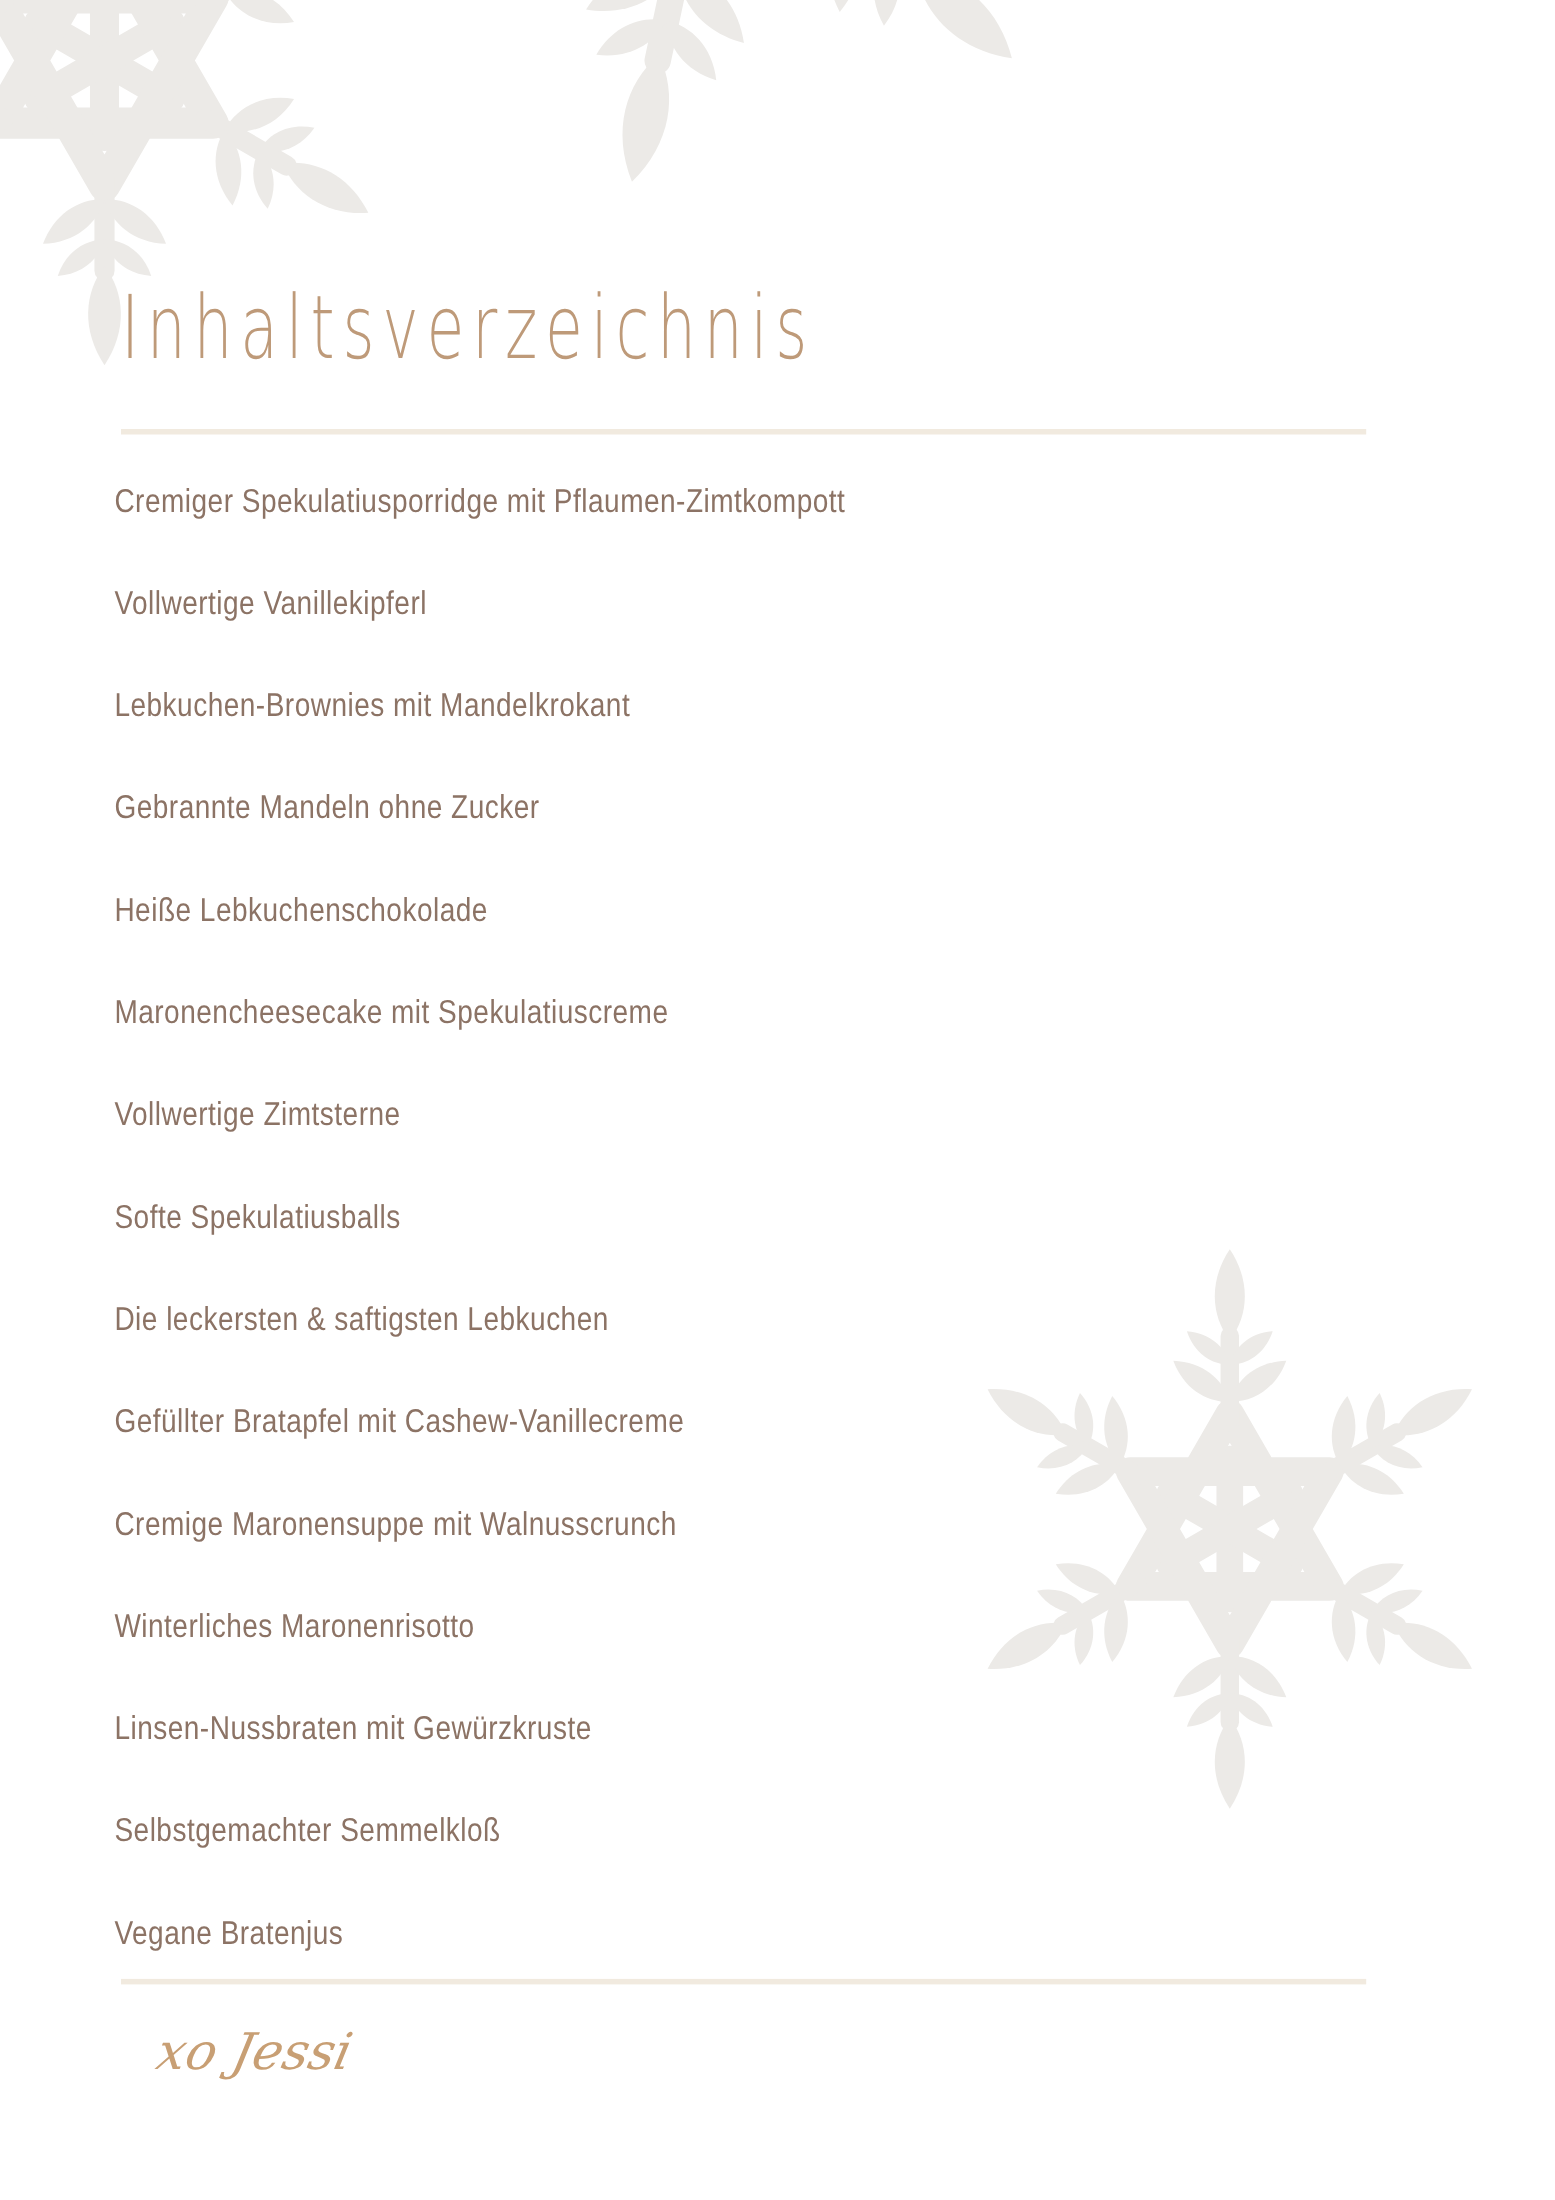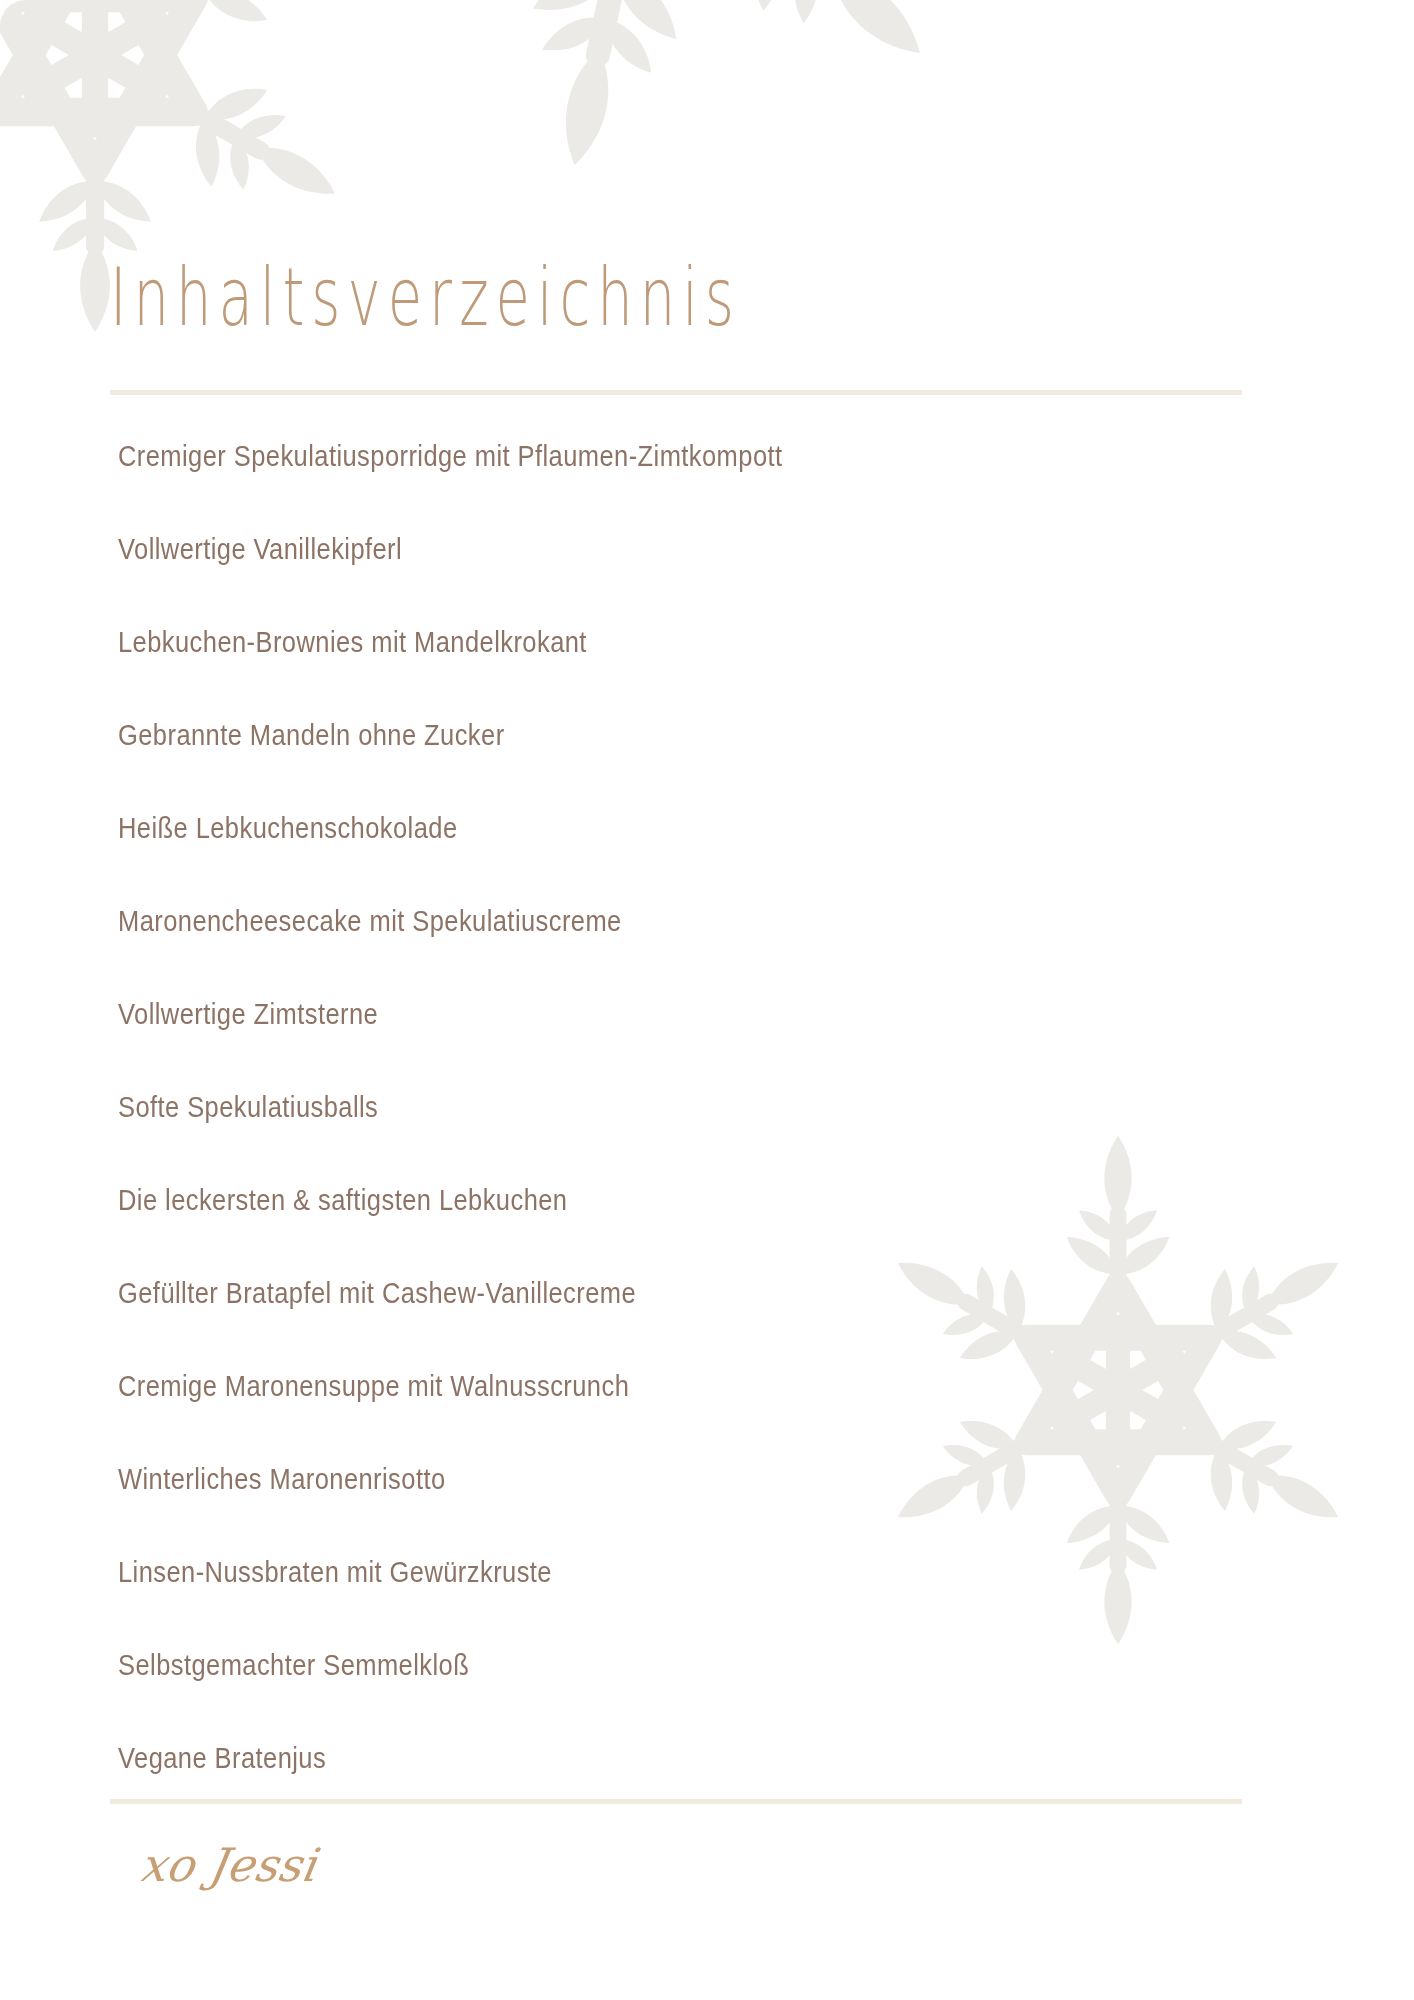--- a/index.html
+++ b/index.html
@@ -3,21 +3,20 @@
 <meta charset="utf-8">
 <style>
   html,body{margin:0;padding:0;background:#ffffff;}
   .page{
     position:relative;
     width:1414px;
     height:2000px;
     background:#ffffff;
     overflow:hidden;
     font-family:"Liberation Sans", sans-serif;
-    border-radius:26px;
   }
   .deco{position:absolute;pointer-events:none;}
   .deco-a{left:-210px;top:-250px;width:610px;height:610px;}
   .deco-b{left:250px;top:-590px;width:800px;height:800px;transform:rotate(12deg);}
   .deco-c{left:838px;top:1110px;width:560px;height:560px;}
   .title{
     position:absolute;
     left:110px;
     top:258px;
     margin:0;
@@ -35,21 +34,21 @@
     position:absolute;
     left:110px;
     width:1132px;
     height:5px;
     background:#f1eadf;
   }
   .divider-top{top:390px;}
   .divider-bottom{top:1799px;}
   .toc{
     position:absolute;
-    left:118px;
+    left:104px;
     top:409px;
     margin:0;
     padding:0;
     list-style:none;
     width:1100px;
   }
   .toc li{
     height:93px;
     display:flex;
     align-items:center;

